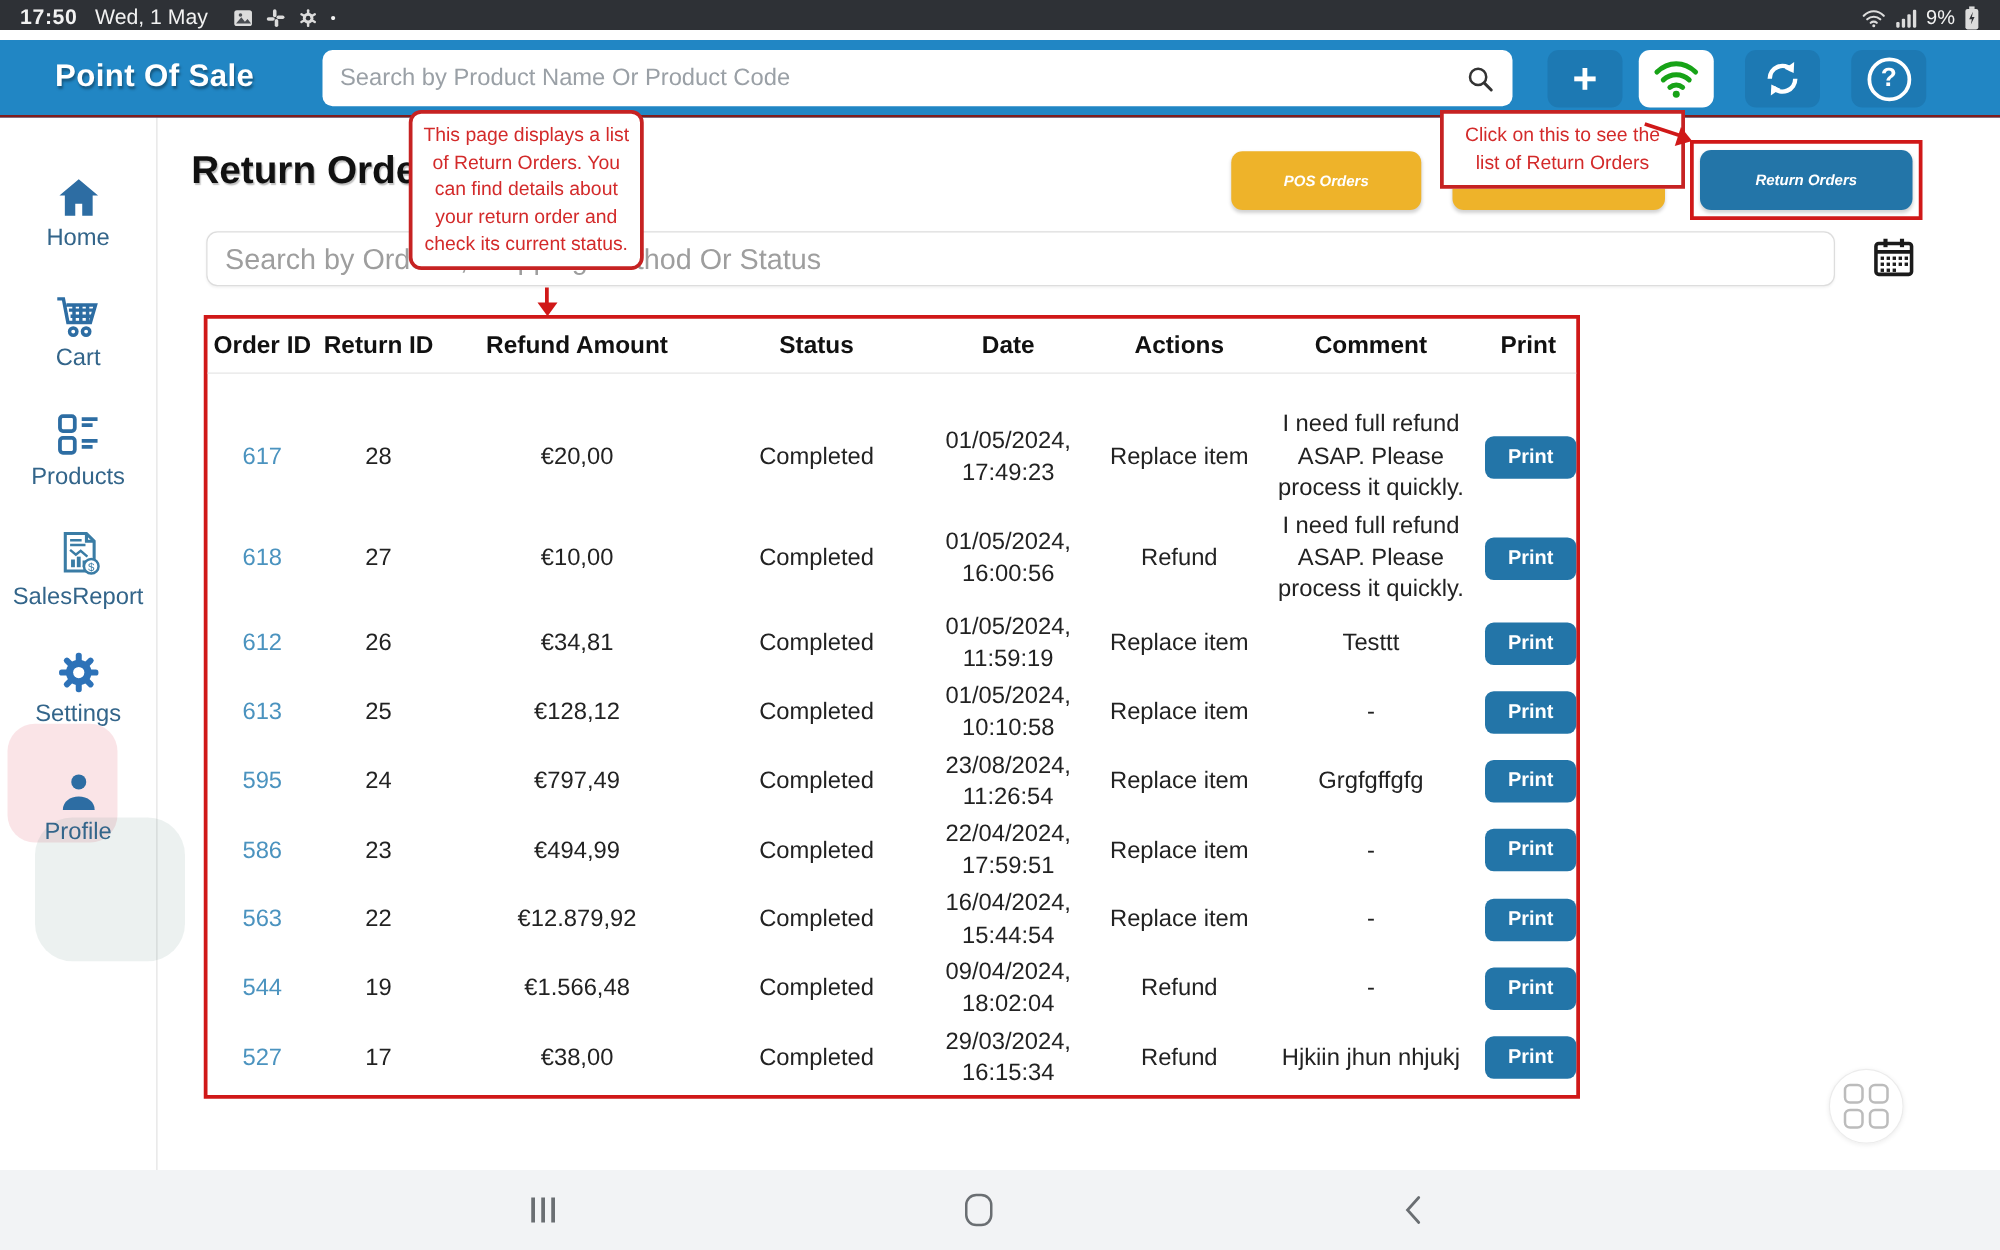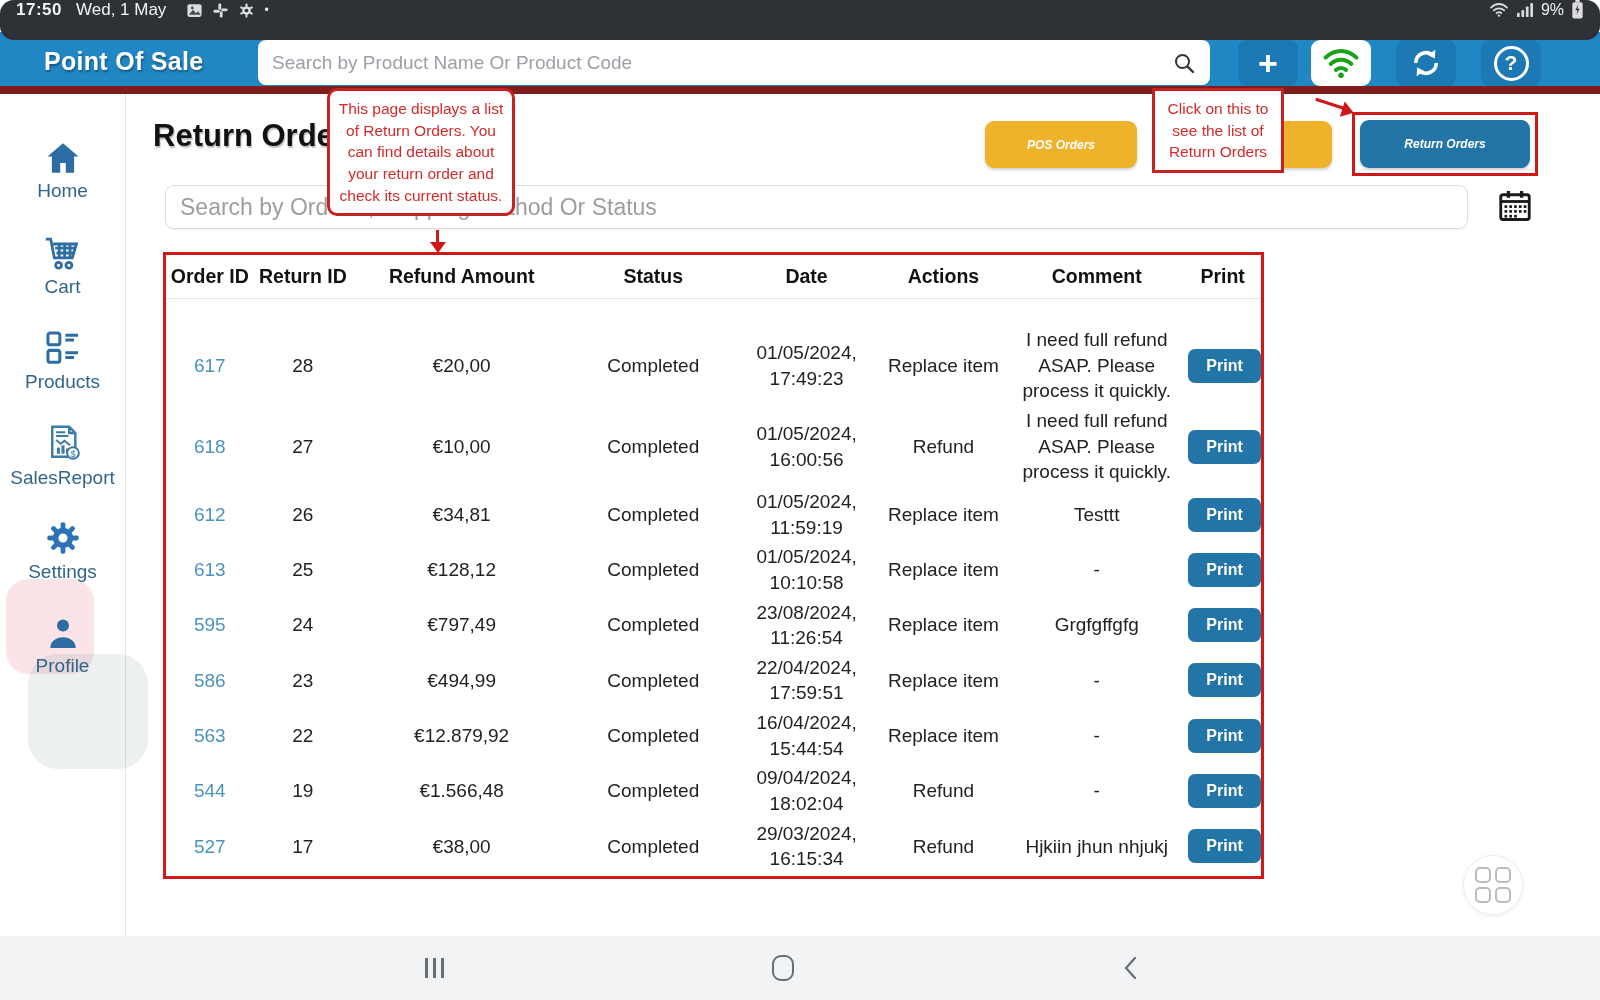--- a/index.html
+++ b/index.html
@@ -1,30 +1,30 @@
 <!DOCTYPE html>
 <html><head>
 <meta charset="utf-8">
 <style>
   * { margin:0; padding:0; box-sizing:border-box; }
   body { background:#888; font-family:"Liberation Sans", sans-serif; }
   .screen { position:relative; width:1600px; height:1000px; background:#fff; overflow:hidden; }
 
   
-  .statusbar { position:absolute; top:0; left:0; right:0; height:40px; background:#2e3136;
-    display:flex; align-items:flex-start; padding:0 16px; color:#f2f2f2; font-size:17px; z-index:5;border-radius:14px; }
+  .statusbar { position:absolute; top:0; left:0; right:0; height:24px; background:#2e3136;
+    display:flex; align-items:flex-end; padding:0 16px; color:#f2f2f2; font-size:17px; z-index:5; }
   .sb-left { display:flex; align-items:center; gap:14px; }
   .sb-time { font-weight:bold; letter-spacing:.5px; }
   .sb-icons { display:flex; align-items:center; gap:9px; margin-left:6px; }
   .sb-right { margin-left:auto; display:flex; align-items:center; gap:7px; }
   .sb-pct { font-size:16px; }
 
   
   .appbar { position:absolute; top:32px; left:0; right:0; height:62px; background:#2186c4;
-    border-bottom:8px solid #7f1d1d; z-index:4; }
+    border-bottom:2px solid #7f1d1d; z-index:4; }
   .app-title { position:absolute; left:44px; top:15px; color:#fff; font-size:25px; font-weight:bold;
     text-shadow:1px 2px 2px rgba(0,0,0,.35); letter-spacing:.3px; }
   .hsearch { position:absolute; left:258px; top:8px; width:952px; height:45px; background:#fff;
     border-radius:8px; display:flex; align-items:center; padding:0 14px; }
   .hsearch input { flex:1; border:none; outline:none; font-size:19px; color:#333;
     font-family:"Liberation Sans", sans-serif; background:transparent; }
   .hsearch input::placeholder { color:#9aa0a6; }
   .hbtn { position:absolute; top:8px; width:60px; height:46px; border-radius:9px;
     display:flex; align-items:center; justify-content:center; background:#1d79b3; cursor:pointer; }
   .hbtn.plus { left:1238px; color:#fff; font-size:34px; font-weight:bold; line-height:1; }
@@ -80,21 +80,21 @@
   .trow.tall { min-height:81px; }
   .cell { text-align:center; line-height:1.35; padding:2px 4px; }
   .order-link { color:#4b93bf; text-decoration:none; cursor:pointer; }
   .print-btn { background:#2375a8; border:none; border-radius:7px; color:#fff; font-weight:bold;
     font-size:16px; padding:8px 18px; cursor:pointer; font-family:"Liberation Sans", sans-serif; }
 
   
   .ann { position:absolute; background:#fff; border:3px solid #c62222; color:#d32a2a;
     font-size:15.5px; line-height:1.4; text-align:center; padding:7px 6px; z-index:50; }
   .ann1 { left:327px; top:88px; width:188px;border-radius:10px; }
-  .ann2 { left:1152px; top:88px; width:132px; }
+  .ann2 { left:1152px; top:88px; width:196px; }
   .arrow1-line { position:absolute; left:436px; top:230px; width:3px; height:14px; background:#d01818; z-index:50; }
   .arrow1-head { position:absolute; left:430px; top:242px; width:0; height:0; z-index:50;
     border-left:8px solid transparent; border-right:8px solid transparent; border-top:11px solid #d01818; }
   .arrow2-line { position:absolute; left:1315px; top:103px; width:34px; height:3px; background:#d01818;
     transform:rotate(18deg); z-index:50; }
   .arrow2-head { position:absolute; left:1342px; top:103px; width:0; height:0; z-index:50;
     border-top:8px solid transparent; border-bottom:8px solid transparent; border-left:12px solid #d01818;
     transform:rotate(18deg); }
 
   

